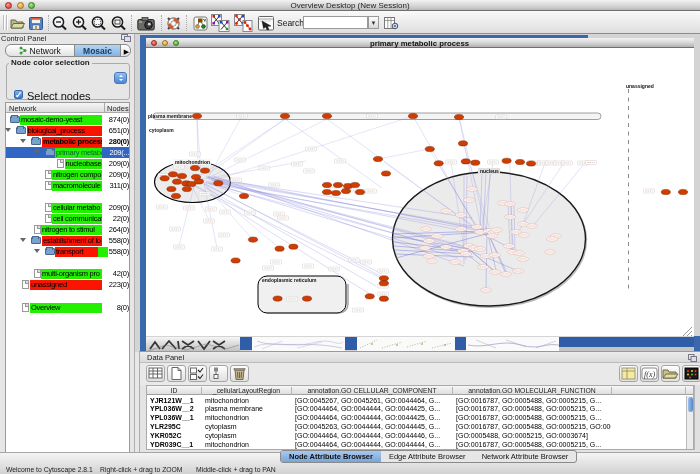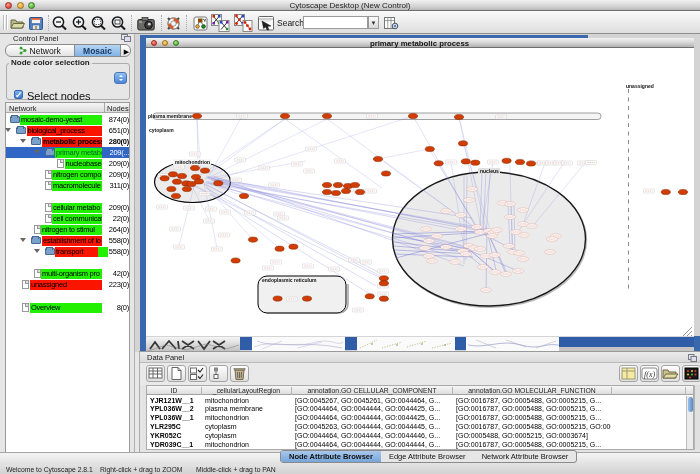--- a/index.html
+++ b/index.html
@@ -4,21 +4,21 @@
 body{width:700px;height:474px;font-family:"Liberation Sans",sans-serif;overflow:hidden;position:relative;background:#e8e8e8}
 .abs{position:absolute}
 #titlebar{left:0;top:0;width:700px;height:11px;background:linear-gradient(#f2f2f2,#cfcfcf 70%,#b8b8b8);border-bottom:1px solid #6f6f6f}
 .tl{position:absolute;top:2px;width:7px;height:7px;border-radius:50%}
 #apptitle{position:absolute;top:1px;left:0;width:700px;text-align:center;font-size:8px;color:#222}
 #toolbar{left:0;top:11px;width:700px;height:23px;background:linear-gradient(#fafafa,#dedede);border-bottom:1px solid #8e8e8e}
 #searchlbl{position:absolute;left:277px;top:7px;font-size:8.5px;color:#111}
 #searchbox{position:absolute;left:303px;top:5px;width:65px;height:13px;background:#fff;border:1px solid #9a9a9a}
 #searcharrow{position:absolute;left:368px;top:5px;width:11px;height:13px;background:linear-gradient(#fdfdfd,#d8d8d8);border:1px solid #9a9a9a;font-size:6px;text-align:center;line-height:13px;color:#333}
 #leftpanel{left:0;top:34px;width:135px;height:421px;background:#e6e6e6;border-right:1px solid #b0b0b0}
-#cphead{position:absolute;left:0;top:0;width:155px;height:8px;font-size:7.5px;color:#222;padding-left:13px}
+#cphead{position:absolute;left:0;top:0;width:155px;height:8px;font-size:7.5px;color:#222;padding-left:1px}
 #tabs{position:absolute;left:5px;top:10px;width:126px;height:13px;border:1px solid #8a8a8a;border-radius:6px;background:linear-gradient(#ffffff,#e2e2e2);overflow:hidden}
 #tabnet{position:absolute;left:0;top:0;width:68px;height:13px;font-size:8.5px;color:#111;text-align:center;line-height:12px}
 #tabmos{position:absolute;left:68px;top:0;width:47px;height:13px;background:linear-gradient(#b4d4f2,#79aee4);border-left:1px solid #8a8a8a;border-right:1px solid #8a8a8a;font-size:8.5px;font-weight:bold;color:#1a3a6a;text-align:center;line-height:12px}
 #tabarr{position:absolute;left:115px;top:0;width:11px;height:13px;font-size:7px;color:#000;text-align:center;line-height:13px}
 #grpbox{position:absolute;left:6px;top:29px;width:124px;height:37px;border:1px solid #ababab;border-radius:3px}
 #grplbl{position:absolute;left:9px;top:24px;background:#e6e6e6;padding:0 2px;font-size:8px;font-weight:bold;color:#222}
 #combo{position:absolute;left:9px;top:38px;width:119px;height:12px;background:linear-gradient(#ffffff,#e8e8e8);border:1px solid #9a9a9a;border-radius:3px;font-size:8.5px;color:#111;padding-left:11px;line-height:11px}
 #combostep{position:absolute;left:114px;top:38px;width:13px;height:12px;background:linear-gradient(#8fc0ef,#4a86d8);border:1px solid #4a76b8;border-radius:3px}
 #combostep:before{content:"";position:absolute;left:3.5px;top:2px;border-left:2.5px solid transparent;border-right:2.5px solid transparent;border-bottom:2.5px solid #fff}
 #combostep:after{content:"";position:absolute;left:3.5px;bottom:2px;border-left:2.5px solid transparent;border-right:2.5px solid transparent;border-top:2.5px solid #fff}
@@ -56,21 +56,21 @@
 #btabs{position:absolute;left:280px;top:-3px;height:13px;border:1px solid #8a8a8a;border-radius:3px;overflow:hidden;background:#e6e6e6}
 .btab{float:left;height:13px;font-size:7.5px;color:#111;line-height:12px;padding:0 8px}
 .btabsel{background:linear-gradient(#a8c8ec,#6e9fd8);font-weight:bold}
 .statust{position:absolute;top:13px;font-size:6.8px;color:#222}
 </style></head>
 <body>
 <div id="titlebar">
  <span class="tl" style="left:5px;background:radial-gradient(circle at 35% 30%,#ff9a90,#e5483c 70%);border:0.5px solid #9a2a20"></span>
  <span class="tl" style="left:16.5px;background:radial-gradient(circle at 35% 30%,#ffd98a,#f0a830 70%);border:0.5px solid #9a7220"></span>
  <span class="tl" style="left:28px;background:radial-gradient(circle at 35% 30%,#b0e89a,#58ba3c 70%);border:0.5px solid #3a7a20"></span>
- <div id="apptitle">Cytoscape Desktop (New Control)</div>
+ <div id="apptitle">Overview Desktop (New Session)</div>
 </div>
 <div id="toolbar" class="abs">
     <div class="abs" style="left:3px;top:4px;width:1px;height:15px;border-left:1px solid #bbb;border-right:1px solid #fff"></div>
     <div class="abs" style="left:6px;top:4px;width:1px;height:15px;border-left:1px solid #bbb;border-right:1px solid #fff"></div>
     <svg class="abs" style="left:10px;top:6px" width="15" height="13" viewBox="0 0 15 13">
       <path d="M1 11 L1 3 L5.5 3 L6.8 5 L13 5 L13 11 Z" fill="#b8b888" stroke="#5f5f3a" stroke-width="0.9"></path>
       <path d="M1 11 L3.5 6.5 L14.5 6.5 L12 11 Z" fill="#dcdcaa" stroke="#5f5f3a" stroke-width="0.9"></path>
     </svg>
     <svg class="abs" style="left:29px;top:6px" width="14" height="13" viewBox="0 0 14 13">
       <rect x="0.5" y="0.5" width="13" height="12" rx="1" fill="#4f81c4" stroke="#2d5690"></rect>

